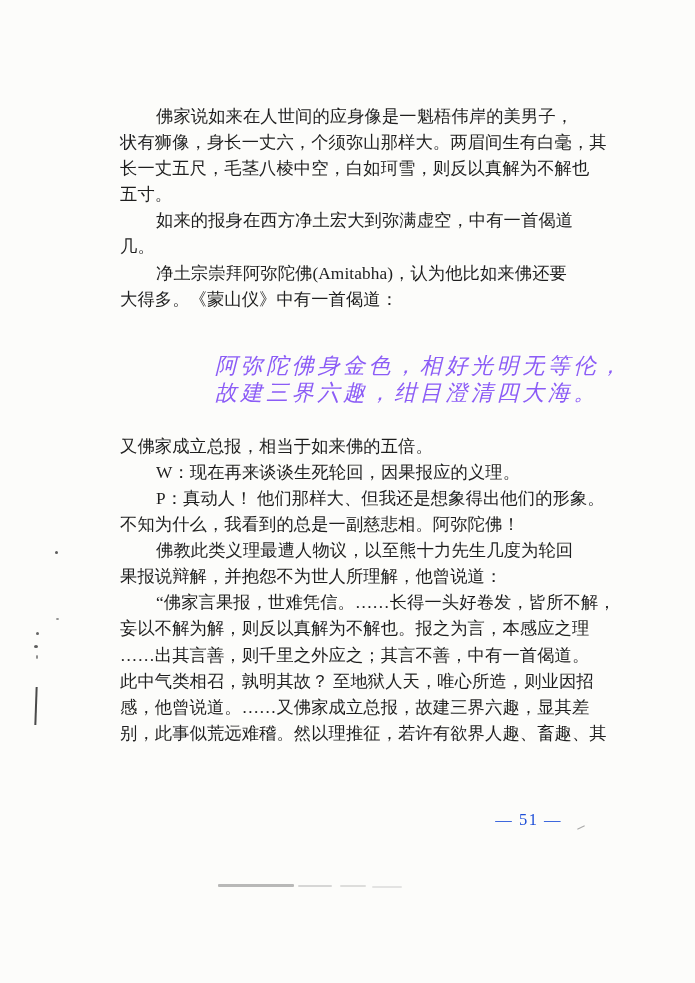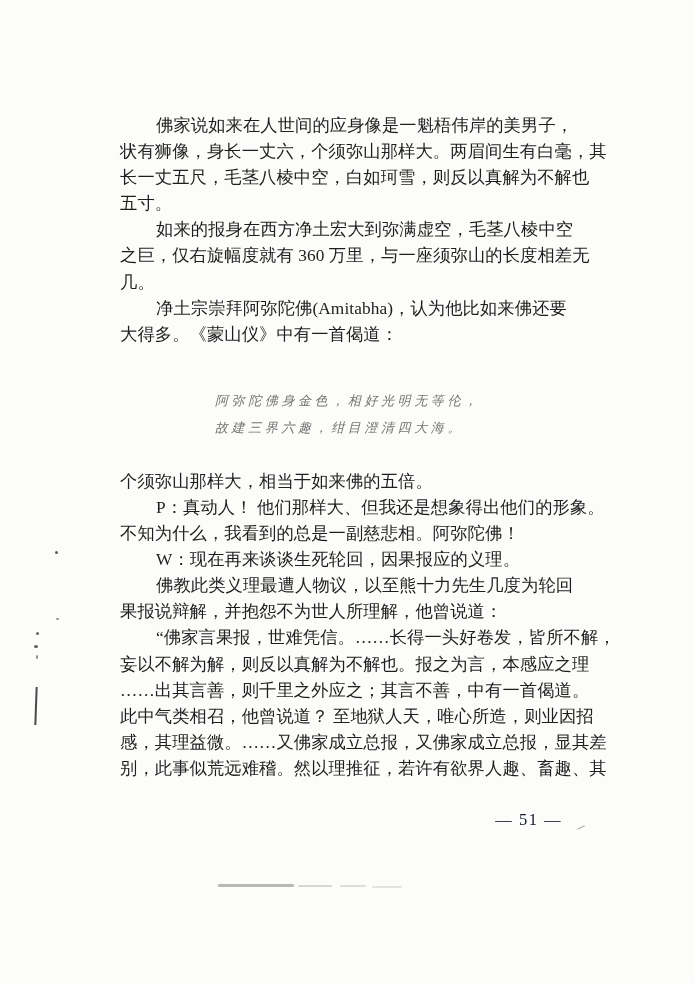--- a/index.html
+++ b/index.html
@@ -8,51 +8,51 @@
     width: 695px;
     height: 983px;
     background: #fcfcfa;
     overflow: hidden;
     font-family: "Liberation Serif", "DejaVu Serif", serif;
     color: #1e1e1e;
   }
   .text-flow {
     position: absolute;
     left: 120px;
-    top: 113px;
+    top: 104px;
     width: 480px;
   }
   .para .line {
     height: 26.1px;
     line-height: 26.1px;
     font-size: 17.3px;
     white-space: nowrap;
     letter-spacing: 0.1px;
   }
   .para .line.indent { padding-left: 36px; }
   .verse {
     margin: 39px 0 28px 95px;
     font-style: italic;
   }
   .verse .line {
     height: 27px;
     line-height: 27px;
-    font-size: 13px;
+    font-size: 22px;
     letter-spacing: 3.6px;
     white-space: nowrap;
-    color: #737373;
+    color: #8b5cf6;
   }
   .page-number {
     position: absolute;
     top: 810px;
     right: 133px;
     font-size: 16.5px;
     line-height: 20px;
     letter-spacing: 1.5px;
-    color: #0f172a;
+    color: #1d4ed8;
   }
   .speck {
     position: absolute;
     background: #333;
     border-radius: 50%;
   }
   .mark-line {
     position: absolute;
     background: #2a2a2a;
   }
@@ -69,52 +69,51 @@
 <div class="page">
 
   <div class="text-flow" id="text-flow">
       <div class="para">
         <div class="line indent">佛家说如来在人世间的应身像是一魁梧伟岸的美男子，</div>
         <div class="line">状有狮像，身长一丈六，个须弥山那样大。两眉间生有白毫，其</div>
         <div class="line">长一丈五尺，毛茎八棱中空，白如珂雪，则反以真解为不解也</div>
         <div class="line">五寸。</div>
       </div>
       <div class="para">
-        <div class="line indent">如来的报身在西方净土宏大到弥满虚空，毛茎八棱中空</div>
-        <div class="line">之巨，仅右旋幅度就有 360 万里，与一座须弥山的长度相差无</div>
+        <div class="line indent">如来的报身在西方净土宏大到弥满虚空，中有一首偈道</div>
         <div class="line">几。</div>
       </div>
       <div class="para">
         <div class="line indent">净土宗崇拜阿弥陀佛(Amitabha)，认为他比如来佛还要</div>
         <div class="line">大得多。《蒙山仪》中有一首偈道：</div>
       </div>
       <div class="verse">
         <div class="line">阿弥陀佛身金色，相好光明无等伦，</div>
         <div class="line">故建三界六趣，绀目澄清四大海。</div>
       </div>
       <div class="para">
-        <div class="line">个须弥山那样大，相当于如来佛的五倍。</div>
+        <div class="line">又佛家成立总报，相当于如来佛的五倍。</div>
+      </div>
+      <div class="para">
+        <div class="line indent">W：现在再来谈谈生死轮回，因果报应的义理。</div>
       </div>
       <div class="para">
         <div class="line indent">P：真动人！ 他们那样大、但我还是想象得出他们的形象。</div>
         <div class="line">不知为什么，我看到的总是一副慈悲相。阿弥陀佛！</div>
-      </div>
-      <div class="para">
-        <div class="line indent">W：现在再来谈谈生死轮回，因果报应的义理。</div>
       </div>
       <div class="para">
         <div class="line indent">佛教此类义理最遭人物议，以至熊十力先生几度为轮回</div>
         <div class="line">果报说辩解，并抱怨不为世人所理解，他曾说道：</div>
       </div>
       <div class="para">
         <div class="line indent">“佛家言果报，世难凭信。……长得一头好卷发，皆所不解，</div>
         <div class="line">妄以不解为解，则反以真解为不解也。报之为言，本感应之理</div>
         <div class="line">……出其言善，则千里之外应之；其言不善，中有一首偈道。</div>
-        <div class="line">此中气类相召，他曾说道？ 至地狱人天，唯心所造，则业因招</div>
-        <div class="line">感，其理益微。……又佛家成立总报，又佛家成立总报，显其差</div>
+        <div class="line">此中气类相召，孰明其故？ 至地狱人天，唯心所造，则业因招</div>
+        <div class="line">感，他曾说道。……又佛家成立总报，故建三界六趣，显其差</div>
         <div class="line">别，此事似荒远难稽。然以理推征，若许有欲界人趣、畜趣、其</div>
       </div>
     </div>
 
   <div class="page-number">— 51 —</div>
 
   <div class="speck" style="left:55px; top:551px; width:3px; height:3px; opacity:.8;"></div>
   <div class="speck" style="left:56px; top:618px; width:3px; height:2px; opacity:.55;"></div>
   <div class="speck" style="left:36px; top:632px; width:3px; height:3px; opacity:.75;"></div>
   <div class="speck" style="left:34px; top:645px; width:4px; height:3px; opacity:.8;"></div>

